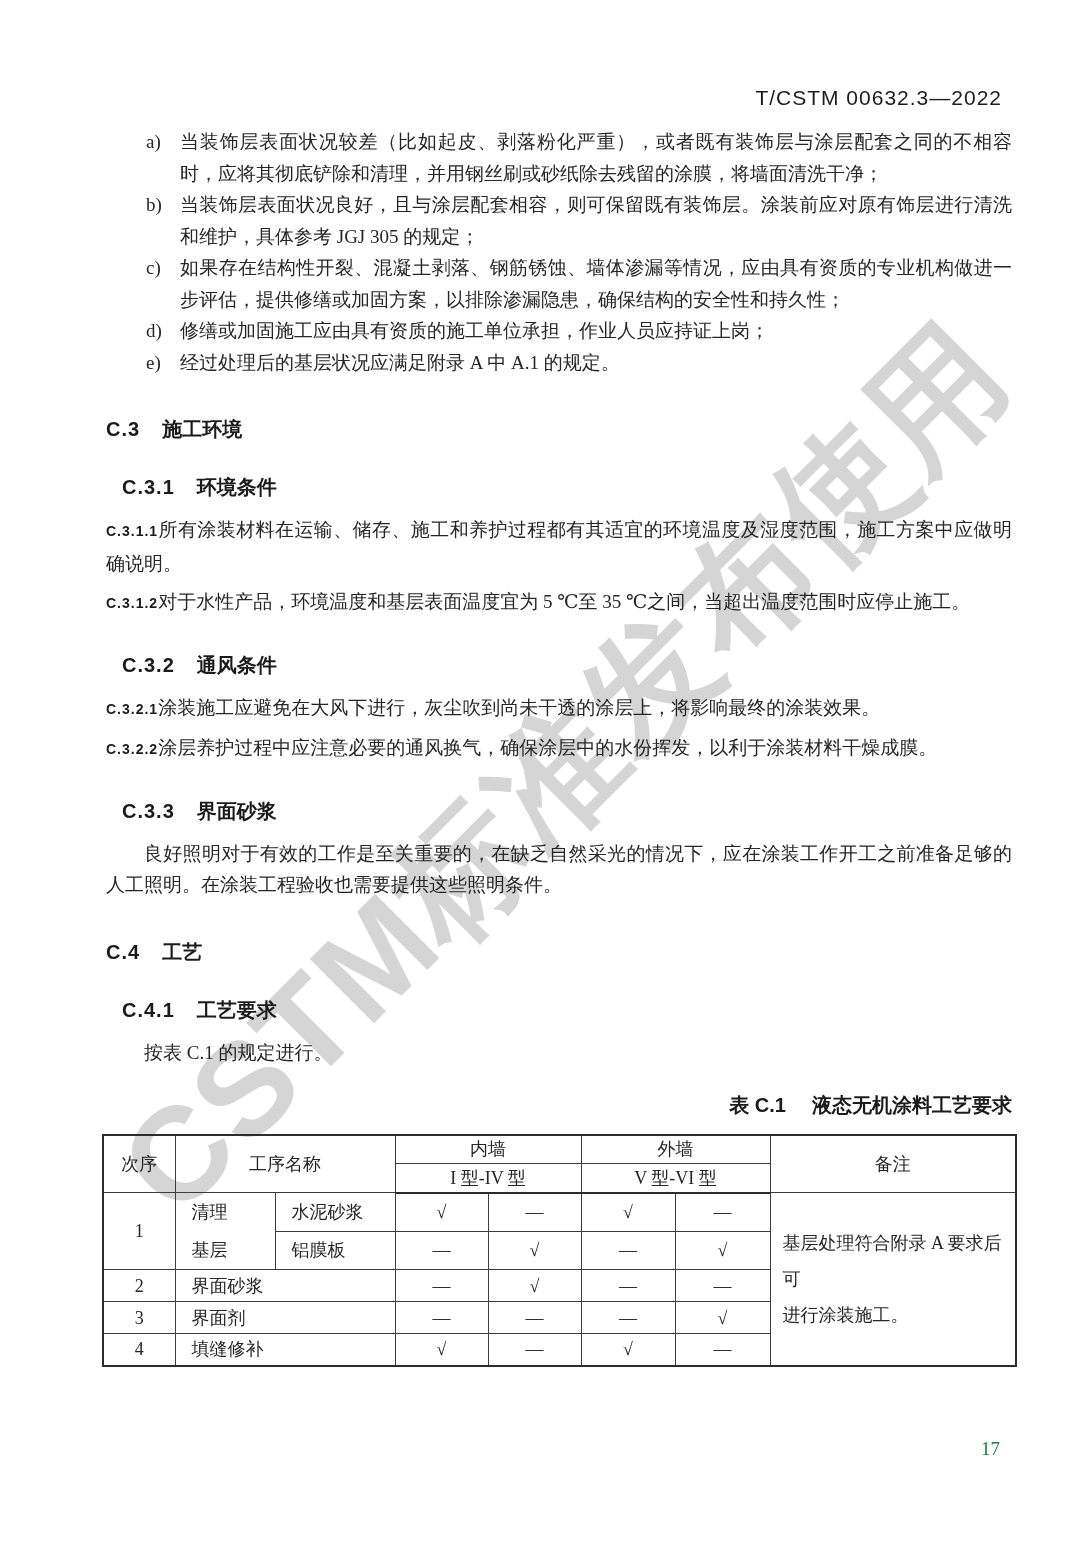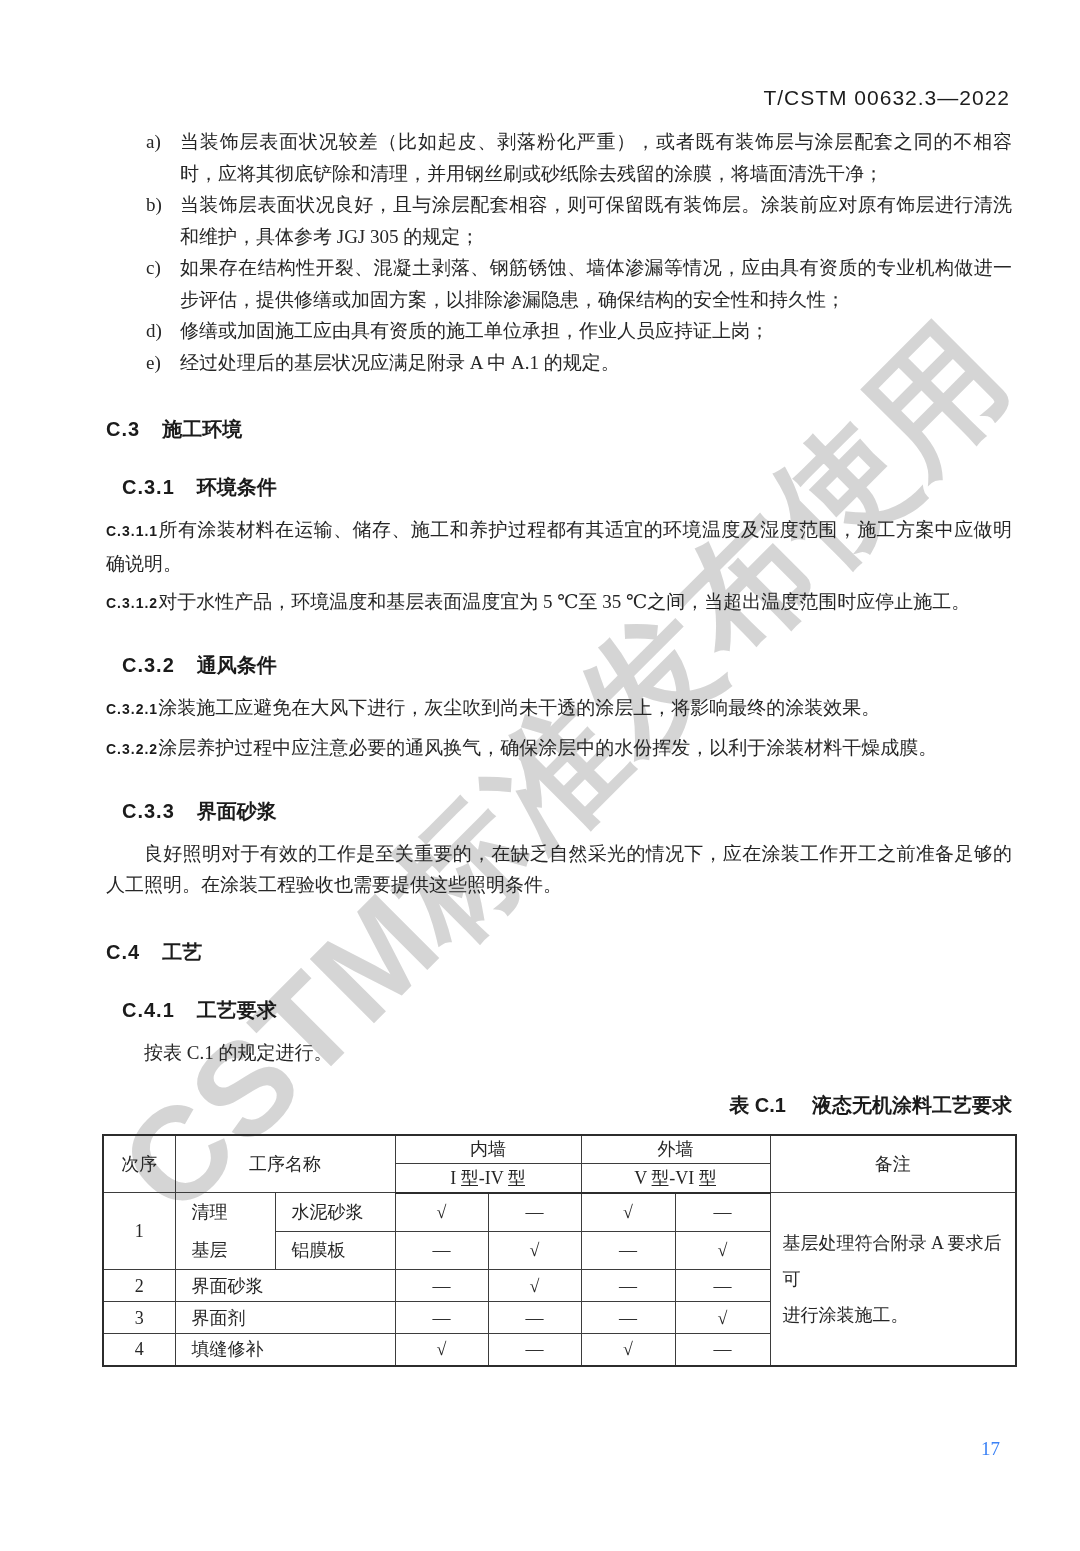--- a/index.html
+++ b/index.html
@@ -26,34 +26,34 @@
     letter-spacing: 2px;
     color: rgba(145, 145, 145, 0.38);
     white-space: nowrap;
     z-index: 0;
     user-select: none;
   }
   
   .header-code {
     position: absolute;
     top: 86px;
-    right: 70px;
+    right: 78px;
     z-index: 1;
     font-family: "Liberation Sans", "DejaVu Sans", sans-serif;
     font-size: 21px;
     letter-spacing: 1px;
     color: #1c1c1c;
   }
   .page-number {
     position: absolute;
     top: 1438px;
     right: 80px;
     z-index: 1;
     font-size: 19px;
-    color: #3b82f6;
+    color: #15803d;
   }
   
   .content {
     position: absolute;
     z-index: 1;
     left: 106px;
     right: 68px;
     top: 126px;
     font-size: 19px;
     line-height: 31.5px;

